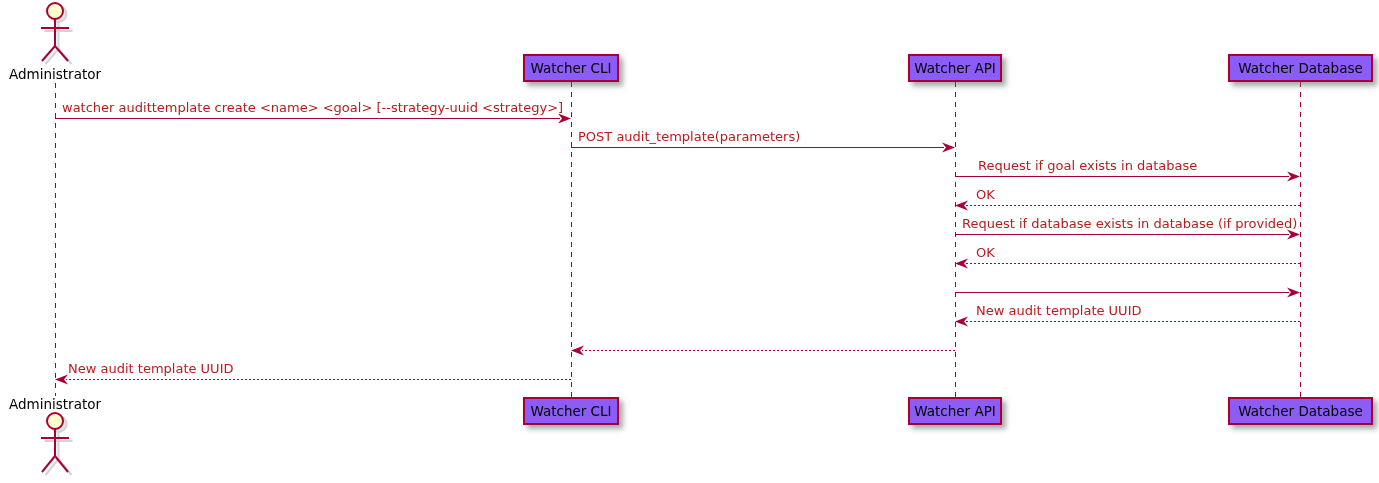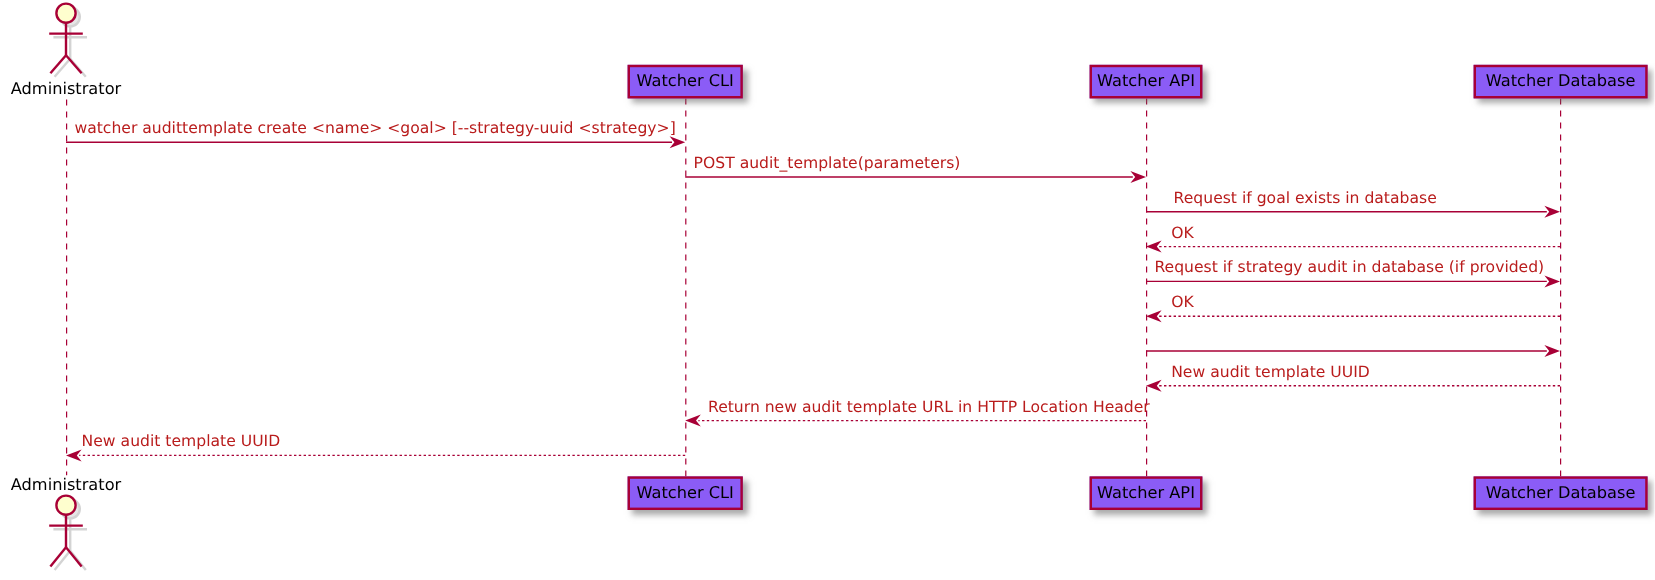--- a/index.html
+++ b/index.html
@@ -139,19 +139,18 @@
   <div class="pbox" style="left:1228px; top:54px; width:141px;">Watcher Database</div>
 
   <div class="pbox" style="left:523px; top:397px; width:92px;">Watcher CLI</div>
   <div class="pbox" style="left:908px; top:397px; width:90px;">Watcher API</div>
   <div class="pbox" style="left:1228px; top:397px; width:141px;">Watcher Database</div>
 
   <div class="msg-label" style="left:62px; top:100px;">watcher audittemplate create &lt;name&gt; &lt;goal&gt; [--strategy-uuid &lt;strategy&gt;]</div>
   <div class="msg-label" style="left:578px; top:129px;">POST audit_template(parameters)</div>
   <div class="msg-label" style="left:962px; top:158px;margin-left:16px;">Request if goal exists in database</div>
   <div class="msg-label" style="left:976px; top:187px;">OK</div>
-  <div class="msg-label" style="left:962px; top:216px;">Request if strategy audit in database (if provided)</div>
+  <div class="msg-label" style="left:962px; top:216px;">Request if database exists in database (if provided)</div>
   <div class="msg-label" style="left:976px; top:245px;">OK</div>
   <div class="msg-label" style="left:976px; top:303px;">New audit template UUID</div>
-  <div class="msg-label" style="left:590px; top:332px;">Return new audit template URL in HTTP Location Header</div>
   <div class="msg-label" style="left:68px; top:361px;">New audit template UUID</div>
 
 </div>
 
 </body></html>

